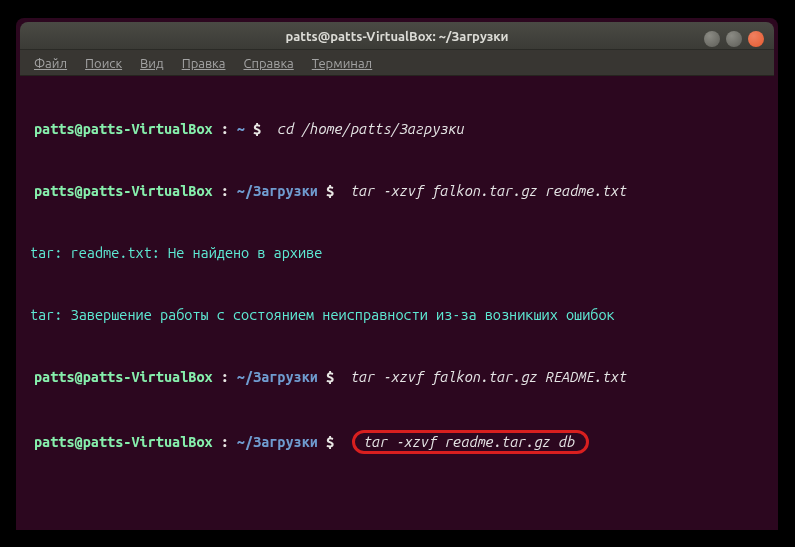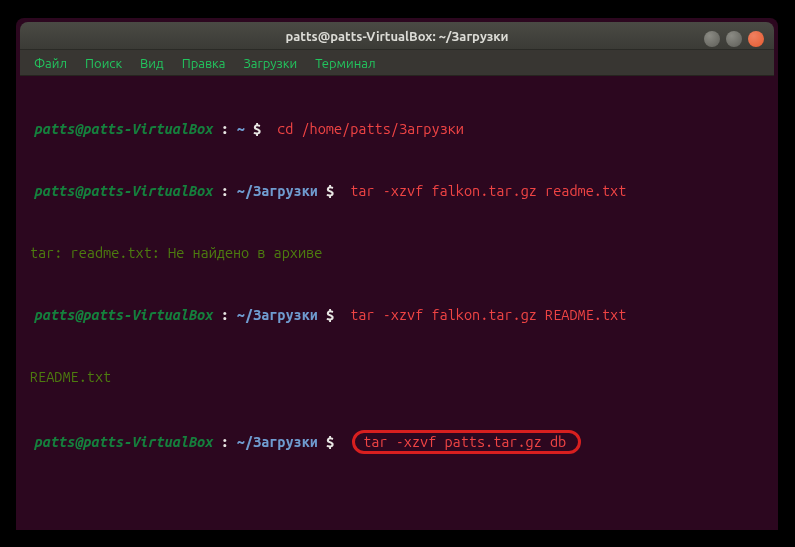--- a/index.html
+++ b/index.html
@@ -61,40 +61,41 @@
   .menubar {
     height: 26px;
     background: #383632;
     display: flex;
     align-items: center;
     padding: 0 6px;
     gap: 2px;
     border-bottom: 1px solid #26241f;
   }
   .menu-item {
-    color: #22c55e;
+    color: #a3a3a3;
     font-family: Ubuntu, sans-serif;
     font-size: 13px;
     padding: 3px 8px;
     cursor: pointer;
+    text-decoration: underline;
   }
   .terminal {
     padding: 4px 6px;
     font-size: 14.5px;
     line-height: 18px;
     color: #e8e6e3;
     white-space: pre;
   }
   .line { display: block; }
-  .prompt-user { color: #15803d; font-weight: bold; font-style: italic; }
+  .prompt-user { color: #86efac; font-weight: bold; }
   .prompt-path { color: #6f9bcf; font-weight: bold; }
   .prompt-colon { color: #e8e6e3; font-weight: bold; }
   .prompt-dollar { color: #e8e6e3; font-weight: bold; }
-  .cmd { color: #ef4444; }
-  .out { color: #4d7c0f; }
+  .cmd { color: #e5e5e5; font-style: italic; }
+  .out { color: #5eead4; }
   .highlight-box {
     display: inline-block;
     border: 3px solid #d81f1f;
     border-radius: 14px;
     padding: 0 8px 0 4px;
     margin-left: -2px;
     line-height: 18px;
   }
 </style>
 </head>
@@ -109,26 +110,26 @@
       <div class="win-btn win-max"></div>
       <div class="win-btn win-close"></div>
     </div>
   </div>
 
   <div class="menubar">
     <span class="menu-item">Файл</span>
     <span class="menu-item">Поиск</span>
     <span class="menu-item">Вид</span>
     <span class="menu-item">Правка</span>
-    <span class="menu-item">Загрузки</span>
+    <span class="menu-item">Справка</span>
     <span class="menu-item">Терминал</span>
   </div>
 
   <div class="terminal">
     <span class="line"><span class="prompt-user">patts@patts-VirtualBox</span><span class="prompt-colon">:</span><span class="prompt-path">~</span><span class="prompt-dollar">$</span><span class="cmd"> cd /home/patts/Загрузки</span></span>
     <span class="line"><span class="prompt-user">patts@patts-VirtualBox</span><span class="prompt-colon">:</span><span class="prompt-path">~/Загрузки</span><span class="prompt-dollar">$</span><span class="cmd"> tar -xzvf falkon.tar.gz readme.txt</span></span>
     <span class="line out">tar: readme.txt: Не найдено в архиве</span>
+    <span class="line out">tar: Завершение работы с состоянием неисправности из-за возникших ошибок</span>
     <span class="line"><span class="prompt-user">patts@patts-VirtualBox</span><span class="prompt-colon">:</span><span class="prompt-path">~/Загрузки</span><span class="prompt-dollar">$</span><span class="cmd"> tar -xzvf falkon.tar.gz README.txt</span></span>
-    <span class="line out">README.txt</span>
-    <span class="line"><span class="prompt-user">patts@patts-VirtualBox</span><span class="prompt-colon">:</span><span class="prompt-path">~/Загрузки</span><span class="prompt-dollar">$</span><span> </span><span class="highlight-box"><span class="cmd">tar -xzvf patts.tar.gz db</span></span></span>
+    <span class="line"><span class="prompt-user">patts@patts-VirtualBox</span><span class="prompt-colon">:</span><span class="prompt-path">~/Загрузки</span><span class="prompt-dollar">$</span><span> </span><span class="highlight-box"><span class="cmd">tar -xzvf readme.tar.gz db</span></span></span>
   </div>
 
 </div>
 
 </body></html>

